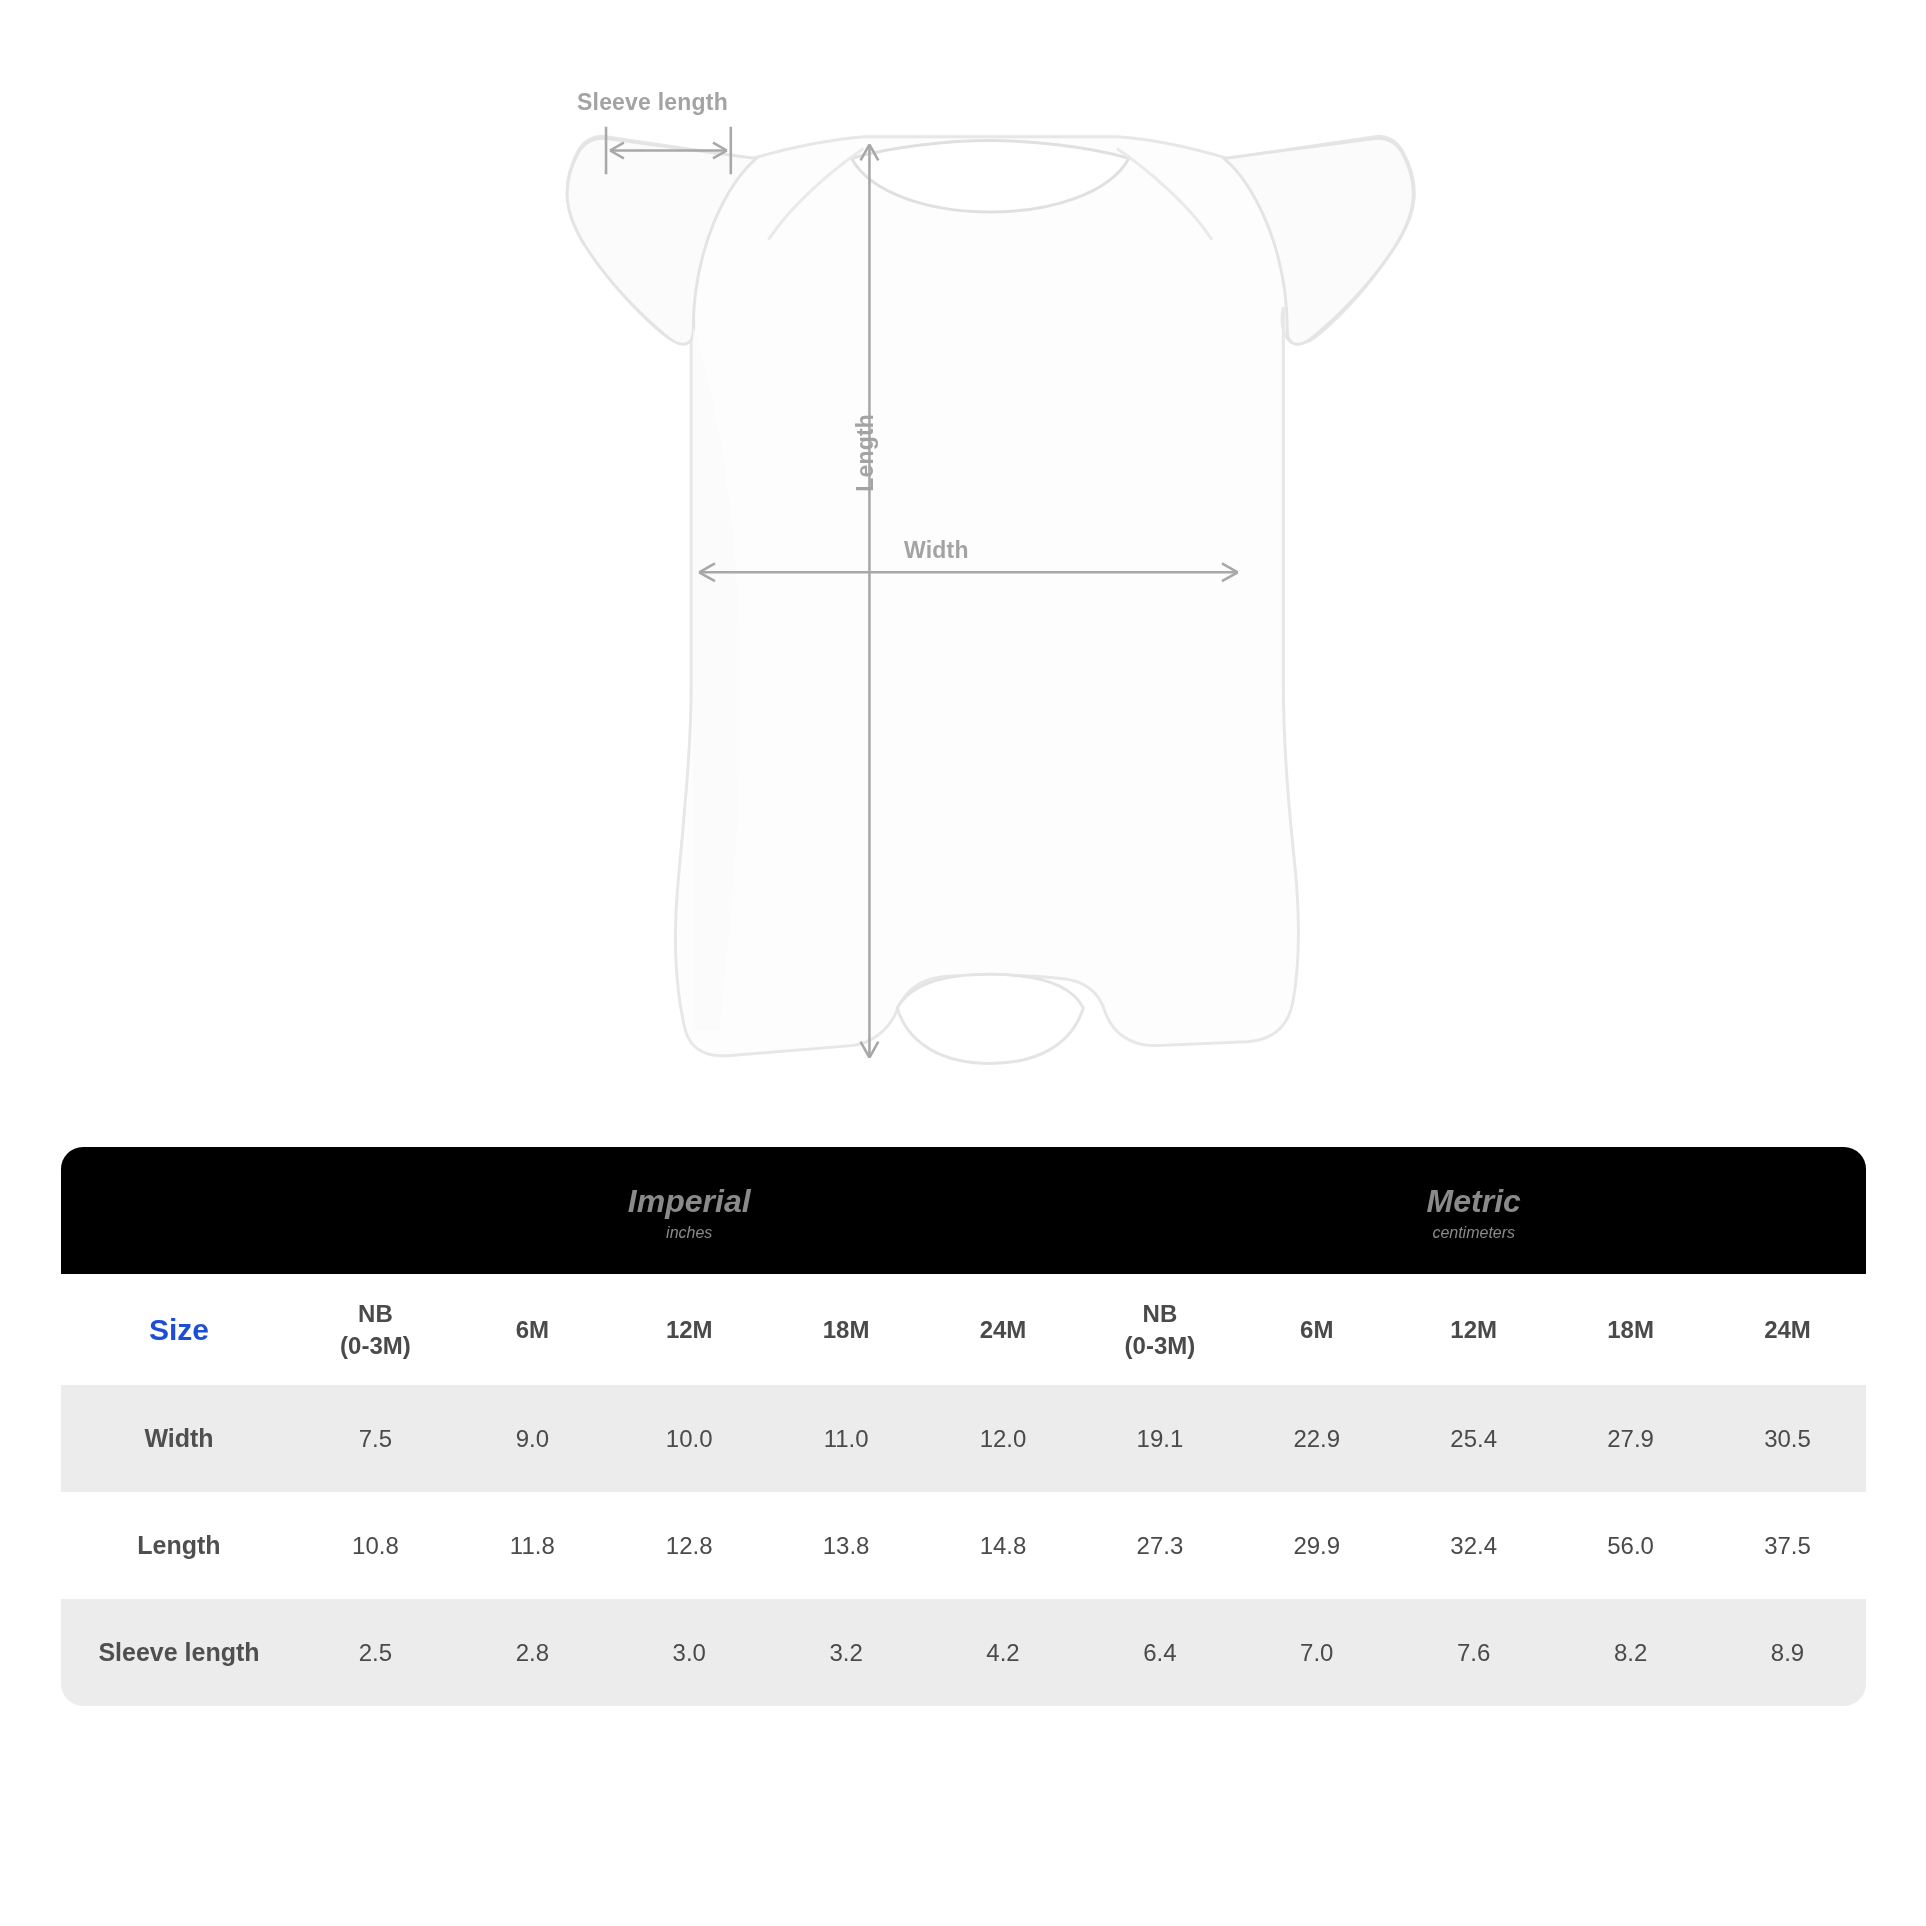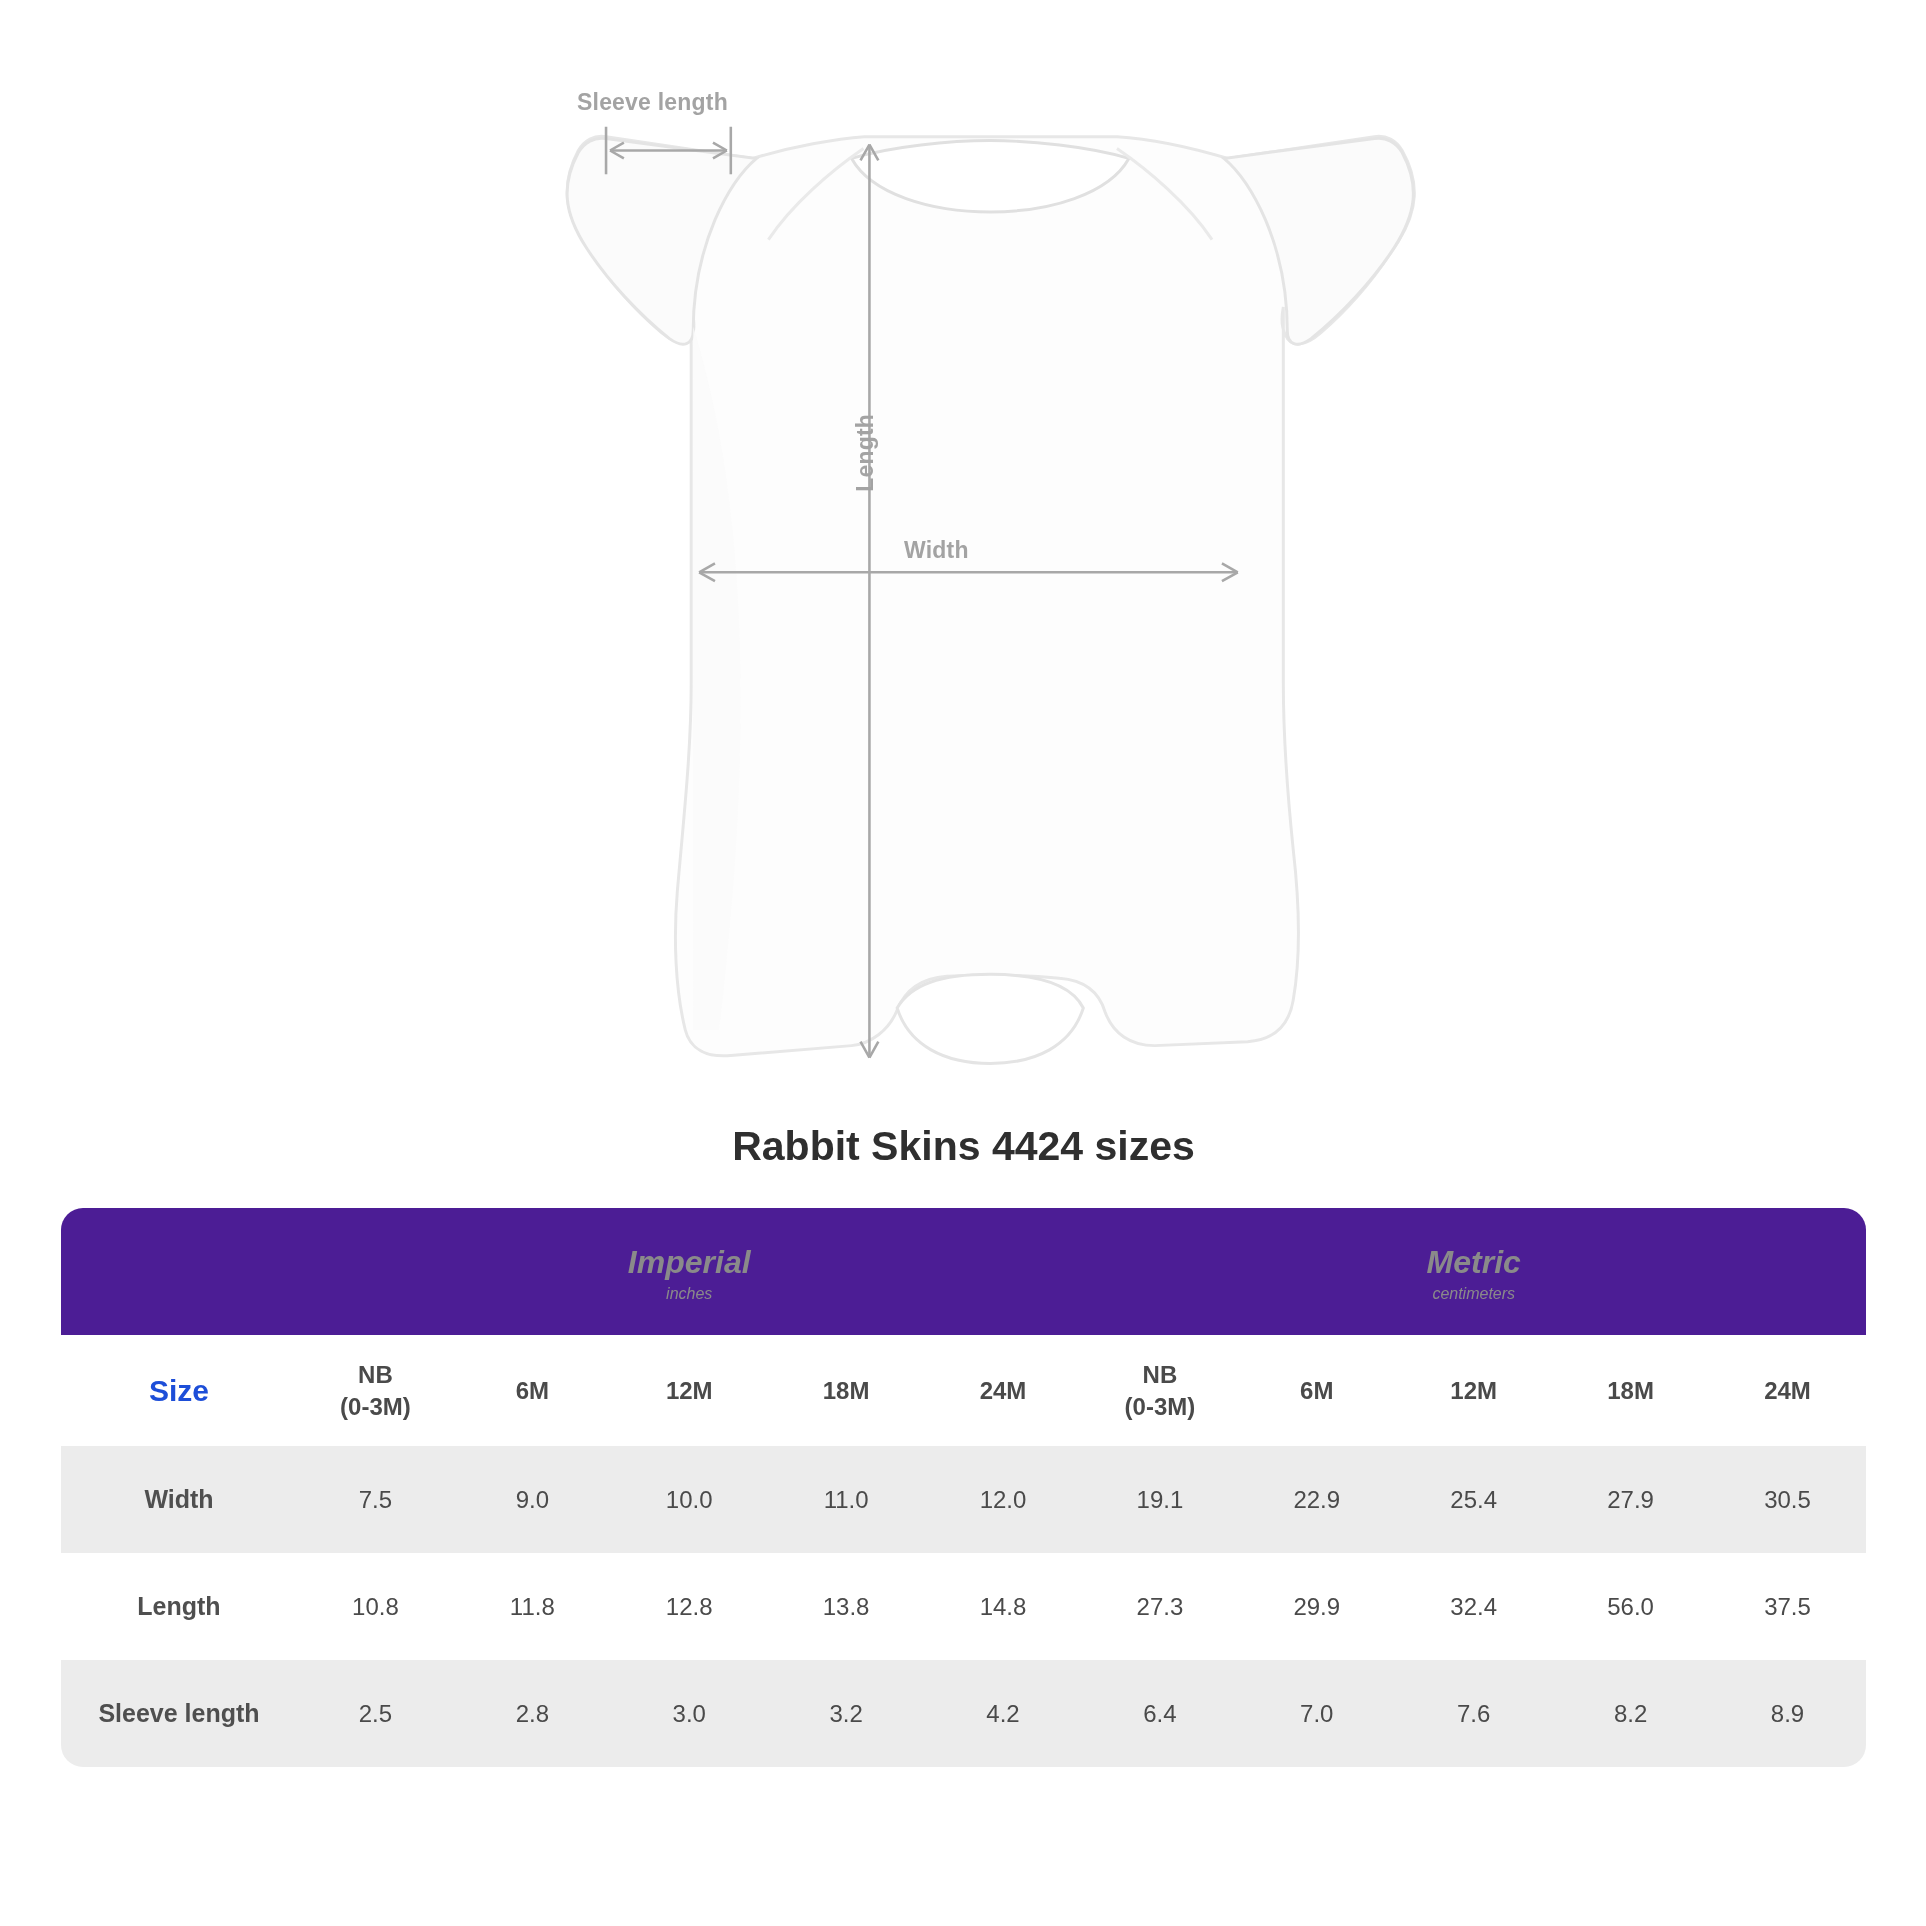--- a/index.html
+++ b/index.html
@@ -82,21 +82,21 @@
   }
   table.size-table td, table.size-table th {
     text-align: center;
     vertical-align: middle;
     font-size: 24px;
     color: #4a4a4a;
     border: none;
   }
   
   .unit-row td {
-    background: #4c1d95;
+    background: #000000;
     height: 127px;
     padding: 20px 0 16px 0;
   }
   .unit-name {
     font-size: 32px;
     font-weight: bold;
     font-style: italic;
     color: #8a8a8a;
     line-height: 1.25;
   }
@@ -217,21 +217,20 @@
         <path d="M1250 578 l -16 -9 M1250 578 l -16 9"></path>
       </g>
     </svg>
 
     <span class="dim-label sleeve">Sleeve length</span>
     <span class="dim-label width">Width</span>
     <span class="dim-label length">Length</span>
   </div>
 
   <div class="title-block">
-    <h1 class="chart-title">Rabbit Skins 4424 sizes</h1>
   </div>
 
   <div class="table-wrap">
     <table class="size-table">
       <colgroup>
         <col class="col-first">
         <col>
           <col>
           <col>
           <col>

